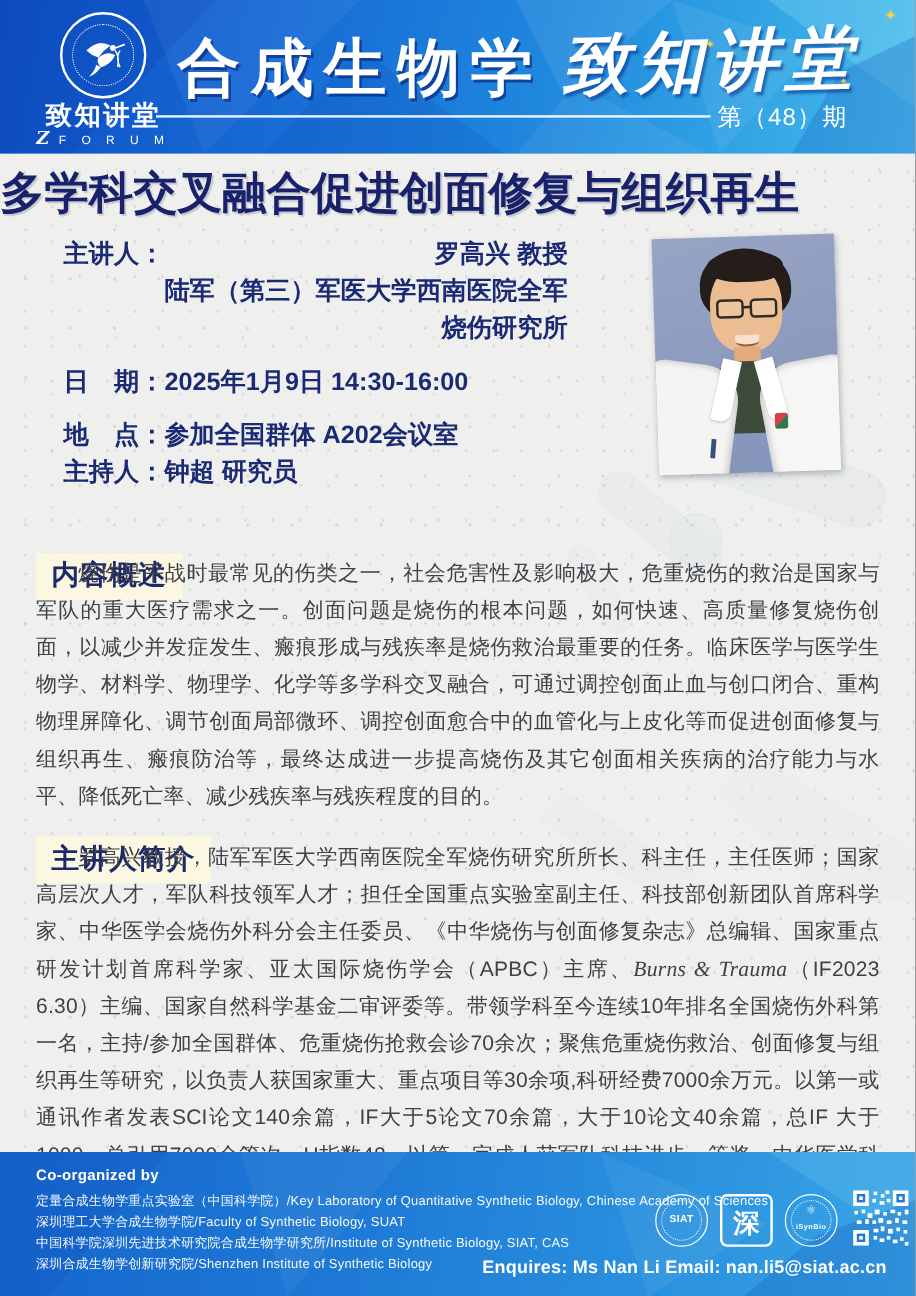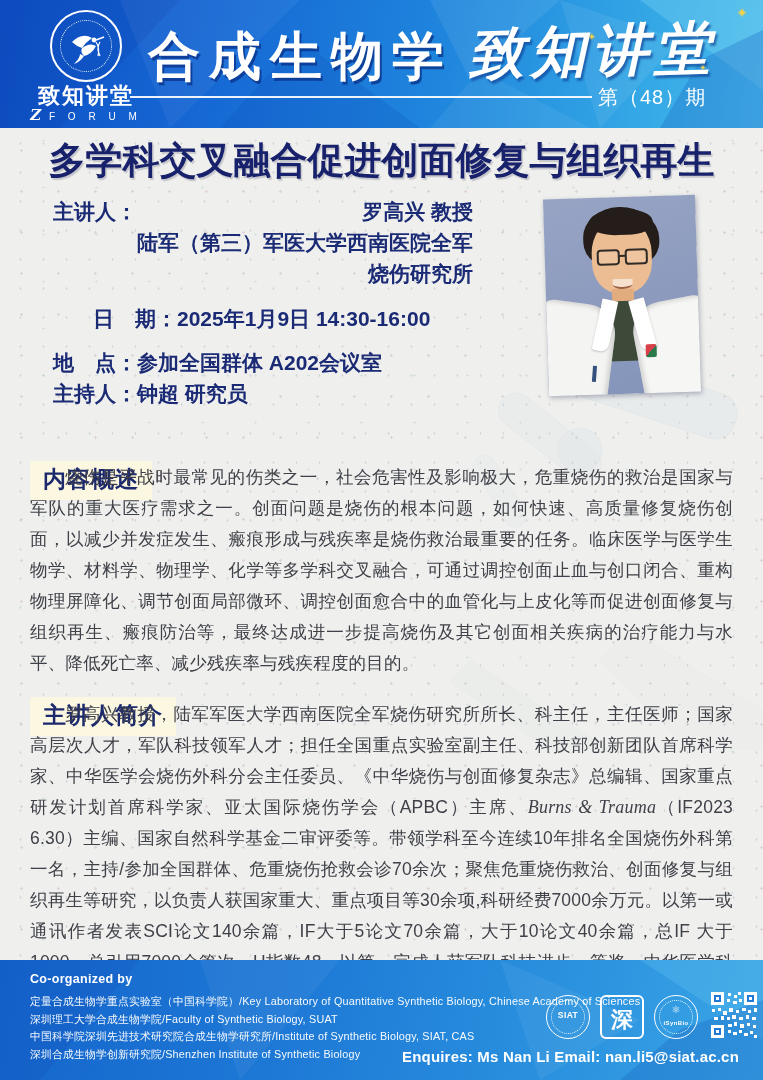--- a/index.html
+++ b/index.html
@@ -47,31 +47,31 @@
     position:absolute; left:468px; top:14px; color:#ffffff; white-space:nowrap;
     font-family:"DejaVu Serif","Liberation Serif",serif; font-style:italic; font-weight:700;
     font-size:56px; letter-spacing:6px; transform:rotate(-1.5deg);
     text-shadow:2px 3px 2px rgba(9,48,135,.55);
   }
   .issue-rule{ position:absolute; left:130px; top:96px; width:462px; height:2px; background:rgba(255,255,255,.92); }
   .issue-text{ position:absolute; left:598px; top:84px; color:#ffffff; font-size:20px; letter-spacing:1px;text-align:right; }
   .sparkle{ position:absolute; color:#f7d44a; font-size:9px; text-shadow:0 0 3px rgba(247,212,74,.9); }
   
   .lecture-title{
-    position:absolute; left:0; top:136px; width:763px; text-align:center;
+    position:absolute; left:0; top:136px; width:763px; 
     color:#18216b; font-size:37px; font-weight:900; letter-spacing:0px; white-space:nowrap;
     text-shadow:1.5px 2px 1px rgba(120,120,140,.35);
   }
   
   .info{ position:absolute; left:33px; top:196px; width:520px; color:#1b2a75; font-weight:800;text-align:right; }
   .info-row{ display:flex; font-size:21px; line-height:31px; }
   .info-label{ width:104px; flex:0 0 104px; white-space:nowrap; }
   .info-value{ white-space:nowrap; }
   .row-speaker{ margin-bottom:14px; }
-  .row-date   { margin-bottom:13px;margin-left:40px; }
+  .row-date   { margin-bottom:13px; }
   .row-venue  { }
   
   .photo{
     position:absolute; left:546px; top:197px; width:152px; height:197px;
     background:linear-gradient(165deg,#97a4c4 0%,#8b99bd 60%,#8494ba 100%);
     transform:rotate(-1.8deg); box-shadow:1px 2px 5px rgba(90,95,120,.45);
     overflow:hidden;
   }
   .photo *{ position:absolute; }
   .ph-hair{ left:39px; top:10px; width:76px; height:62px; background:#241d19; border-radius:48% 52% 42% 44%; }

